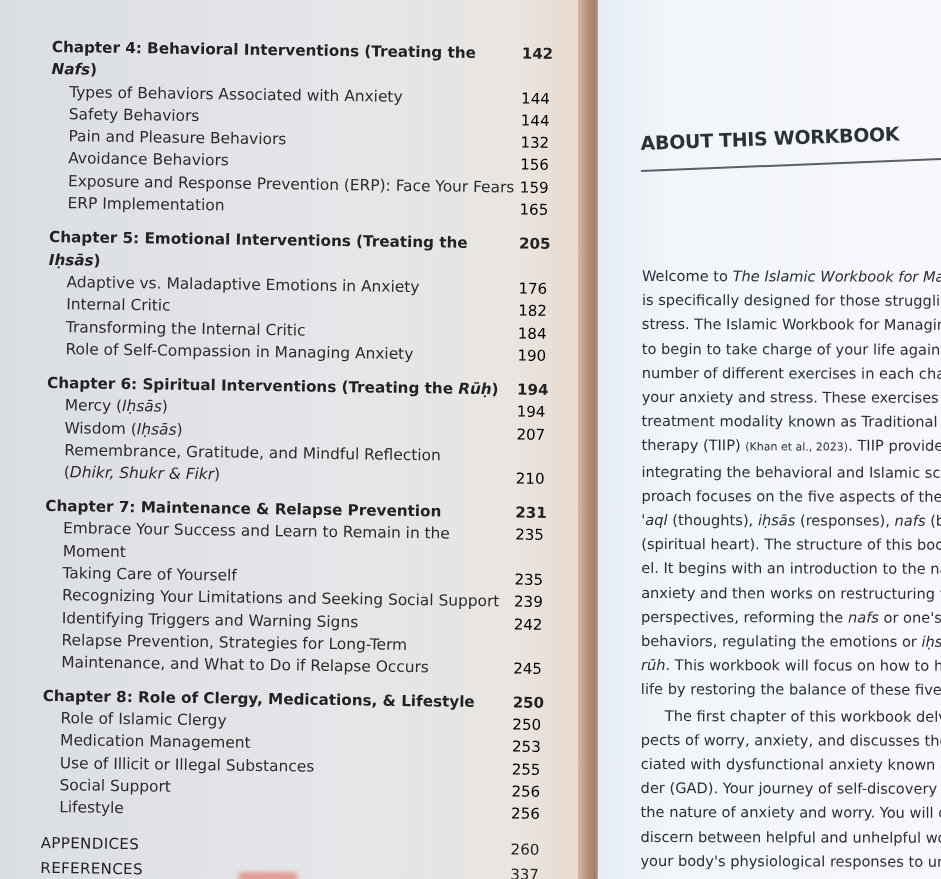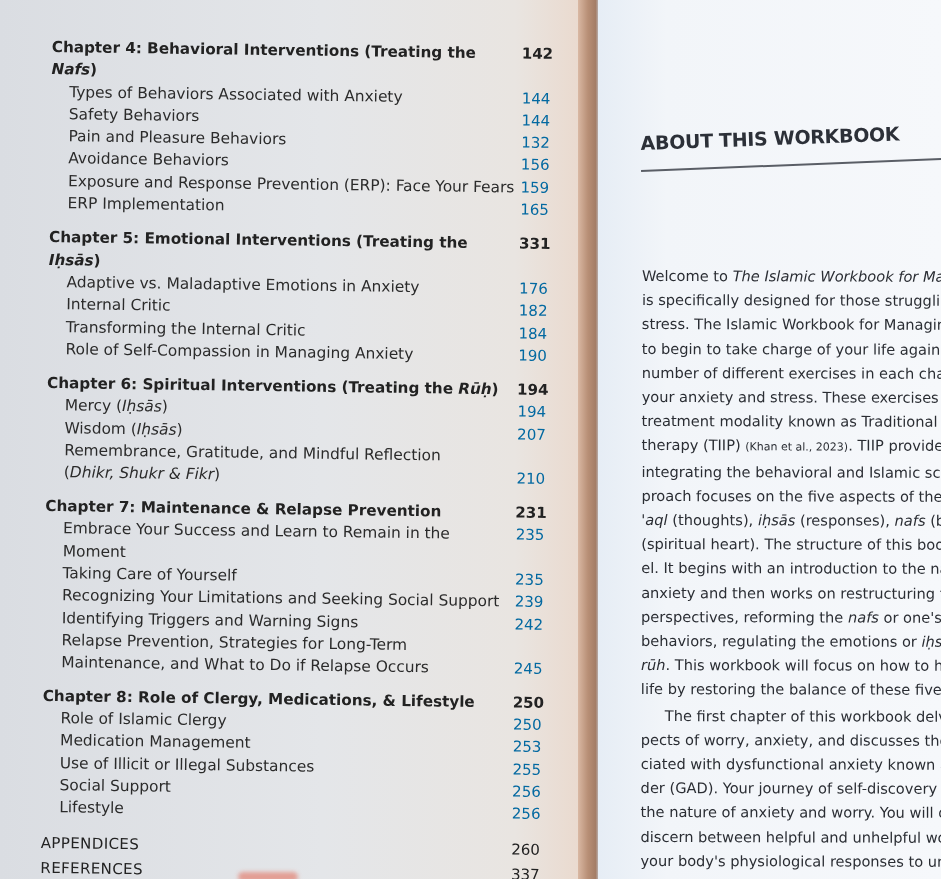--- a/index.html
+++ b/index.html
@@ -21,25 +21,25 @@
     position: absolute; left: 598px; top: 0; width: 343px; height: 879px;
     background: linear-gradient(90deg, #e6edf5 0%, #f2f5f9 20%, #f6f8fb 100%);
   }
   .toc {
     position: absolute; left: 52px; top: 36px; width: 500px;
     color: #222; transform: rotate(0.8deg); transform-origin: 0 0;
   }
   .chapter { margin-bottom: 12px; }
   .row { display: flex; justify-content: space-between; align-items: baseline; line-height: 22.3px; }
   .row .t { font-size: 15.4px; }
-  .row .p { font-size: 15px; width: 30px; text-align: center; }
+  .row .p { font-size: 15px; width: 30px; text-align: left; }
   .row.head .t { font-weight: bold; font-size: 15.2px; }
   .row.head .p { font-weight: bold; }
   .row.sub .t { padding-left: 18px; color: #2b2b2b; font-weight: normal; }
-  .row.sub .p { color: #0369a1; }
+  .row.sub .p { color: #000000; }
   .row.wrap { align-items: flex-end; }
   .row.wrap .t { line-height: 22px; }
   .back .row .t { letter-spacing: 0.4px; font-size: 15px; }
   .back .row { line-height: 25px; }
   .heading {
     position: absolute; left: 641px; top: 132px; width: 320px;
     font-family: "DejaVu Sans", sans-serif; font-weight: bold; font-size: 19px;
     color: #2c3038; letter-spacing: -0.3px; transform: rotate(-2.1deg); transform-origin: 0 100%;
   }
   .heading-rule {
@@ -96,21 +96,21 @@
       </div>
     <div class="row sub">
         <span class="t">ERP Implementation</span>
         <span class="p">165</span>
       </div>
   </div>
 
   <div class="chapter">
     <div class="row head">
       <span class="t"><span>Chapter 5: Emotional Interventions (Treating the </span><i>Iḥsās</i><span>)</span></span>
-      <span class="p">331</span>
+      <span class="p">205</span>
     </div>
     <div class="row sub">
         <span class="t">Adaptive vs. Maladaptive Emotions in Anxiety</span>
         <span class="p">176</span>
       </div>
     <div class="row sub">
         <span class="t">Internal Critic</span>
         <span class="p">182</span>
       </div>
     <div class="row sub">

